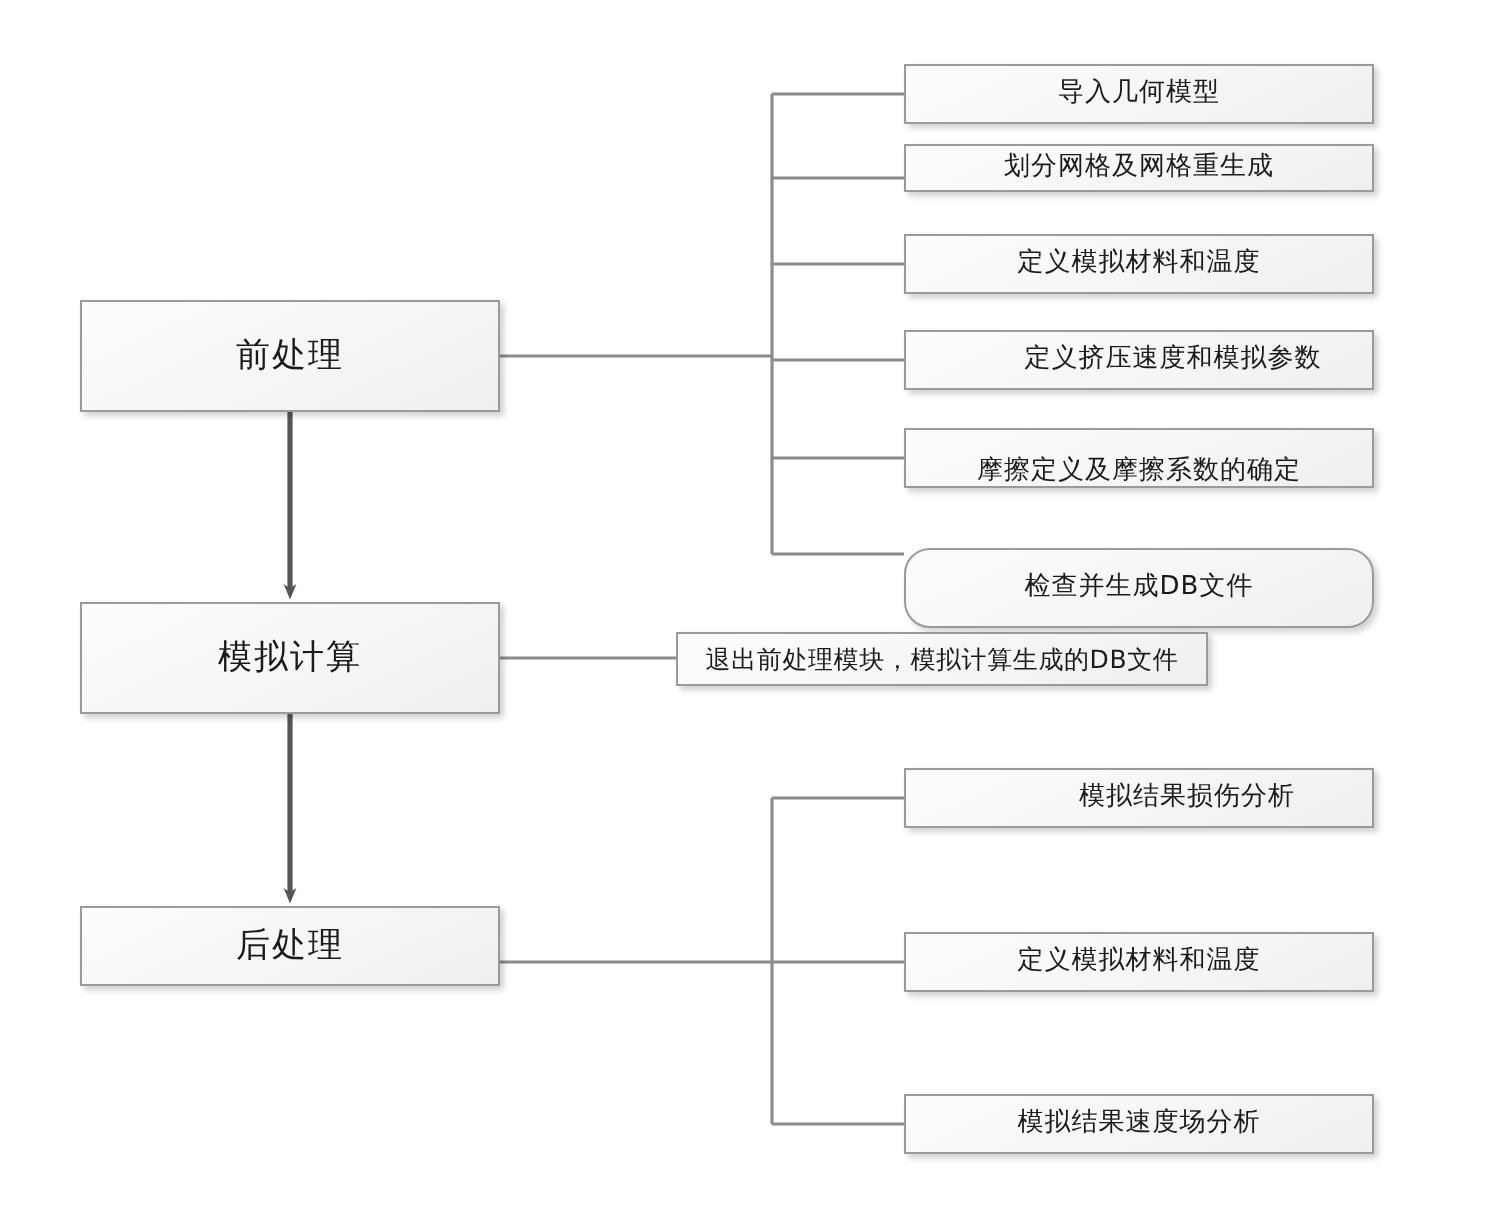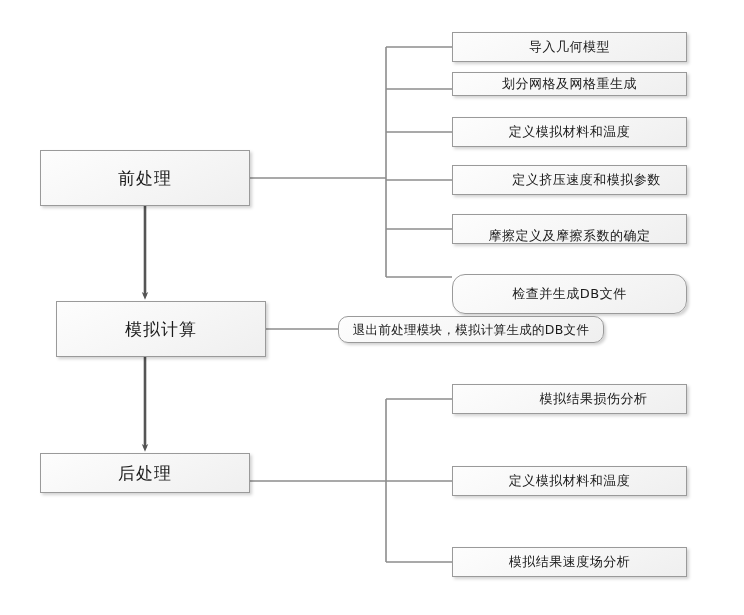--- a/index.html
+++ b/index.html
@@ -46,26 +46,25 @@
   }
 
   .node-sub {
     font-size: 13px;
     letter-spacing: 0.5px;
   }
 
   .node-mid {
     font-size: 12.5px;
     letter-spacing: 0.3px;
-    border-radius: 10px;
   }
 
   
   #box-pre  { left: 40px;  top: 150px; width: 210px; height: 56px; }
-  #box-sim  { left: 40px;  top: 301px; width: 210px; height: 56px; margin-left: 16px; }
+  #box-sim  { left: 40px;  top: 301px; width: 210px; height: 56px; }
   #box-post { left: 40px;  top: 453px; width: 210px; height: 40px; }
 
   
   #box-p1 { left: 452px; top: 32px;  width: 235px; height: 30px; }
   #box-p2 { left: 452px; top: 72px;  width: 235px; height: 24px; }
   #box-p3 { left: 452px; top: 117px; width: 235px; height: 30px; }
   #box-p4 { left: 452px; top: 165px; width: 235px; height: 30px; padding-left: 34px; }
   #box-p5 { left: 452px; top: 214px; width: 235px; height: 30px; align-items: flex-end; }
   #box-p6 { left: 452px; top: 274px; width: 235px; height: 40px; border-radius: 13px; }
 

